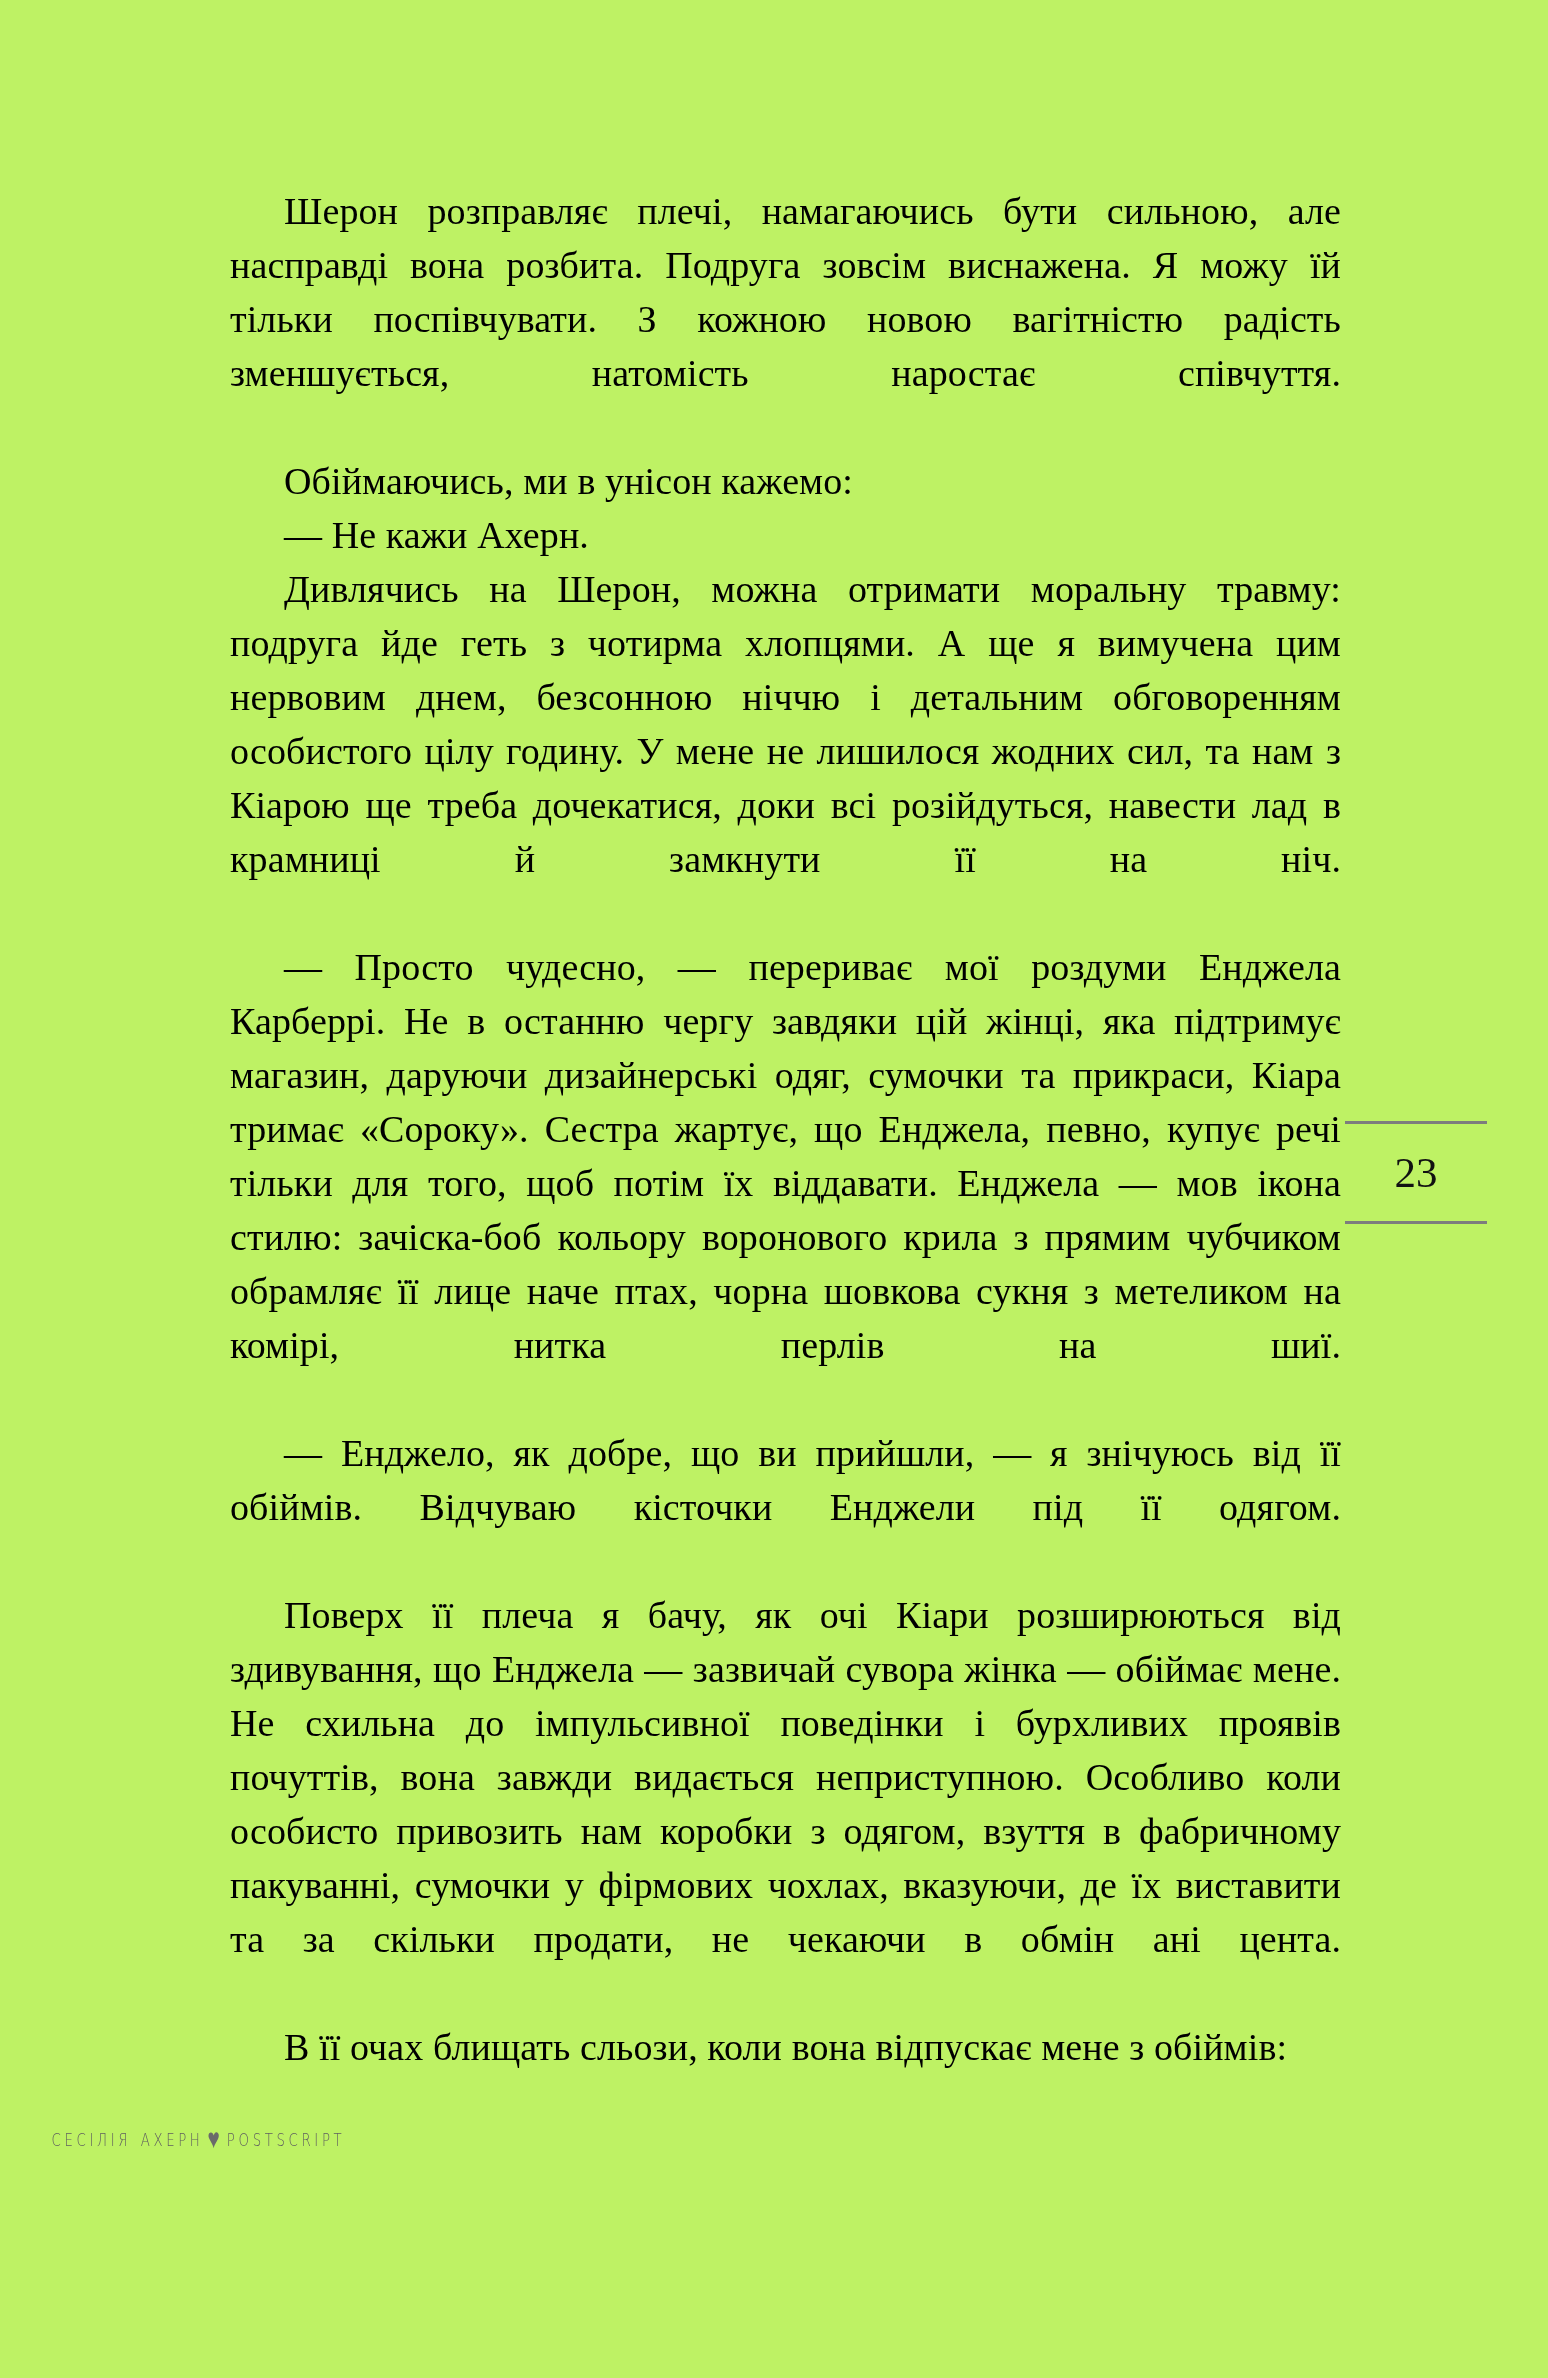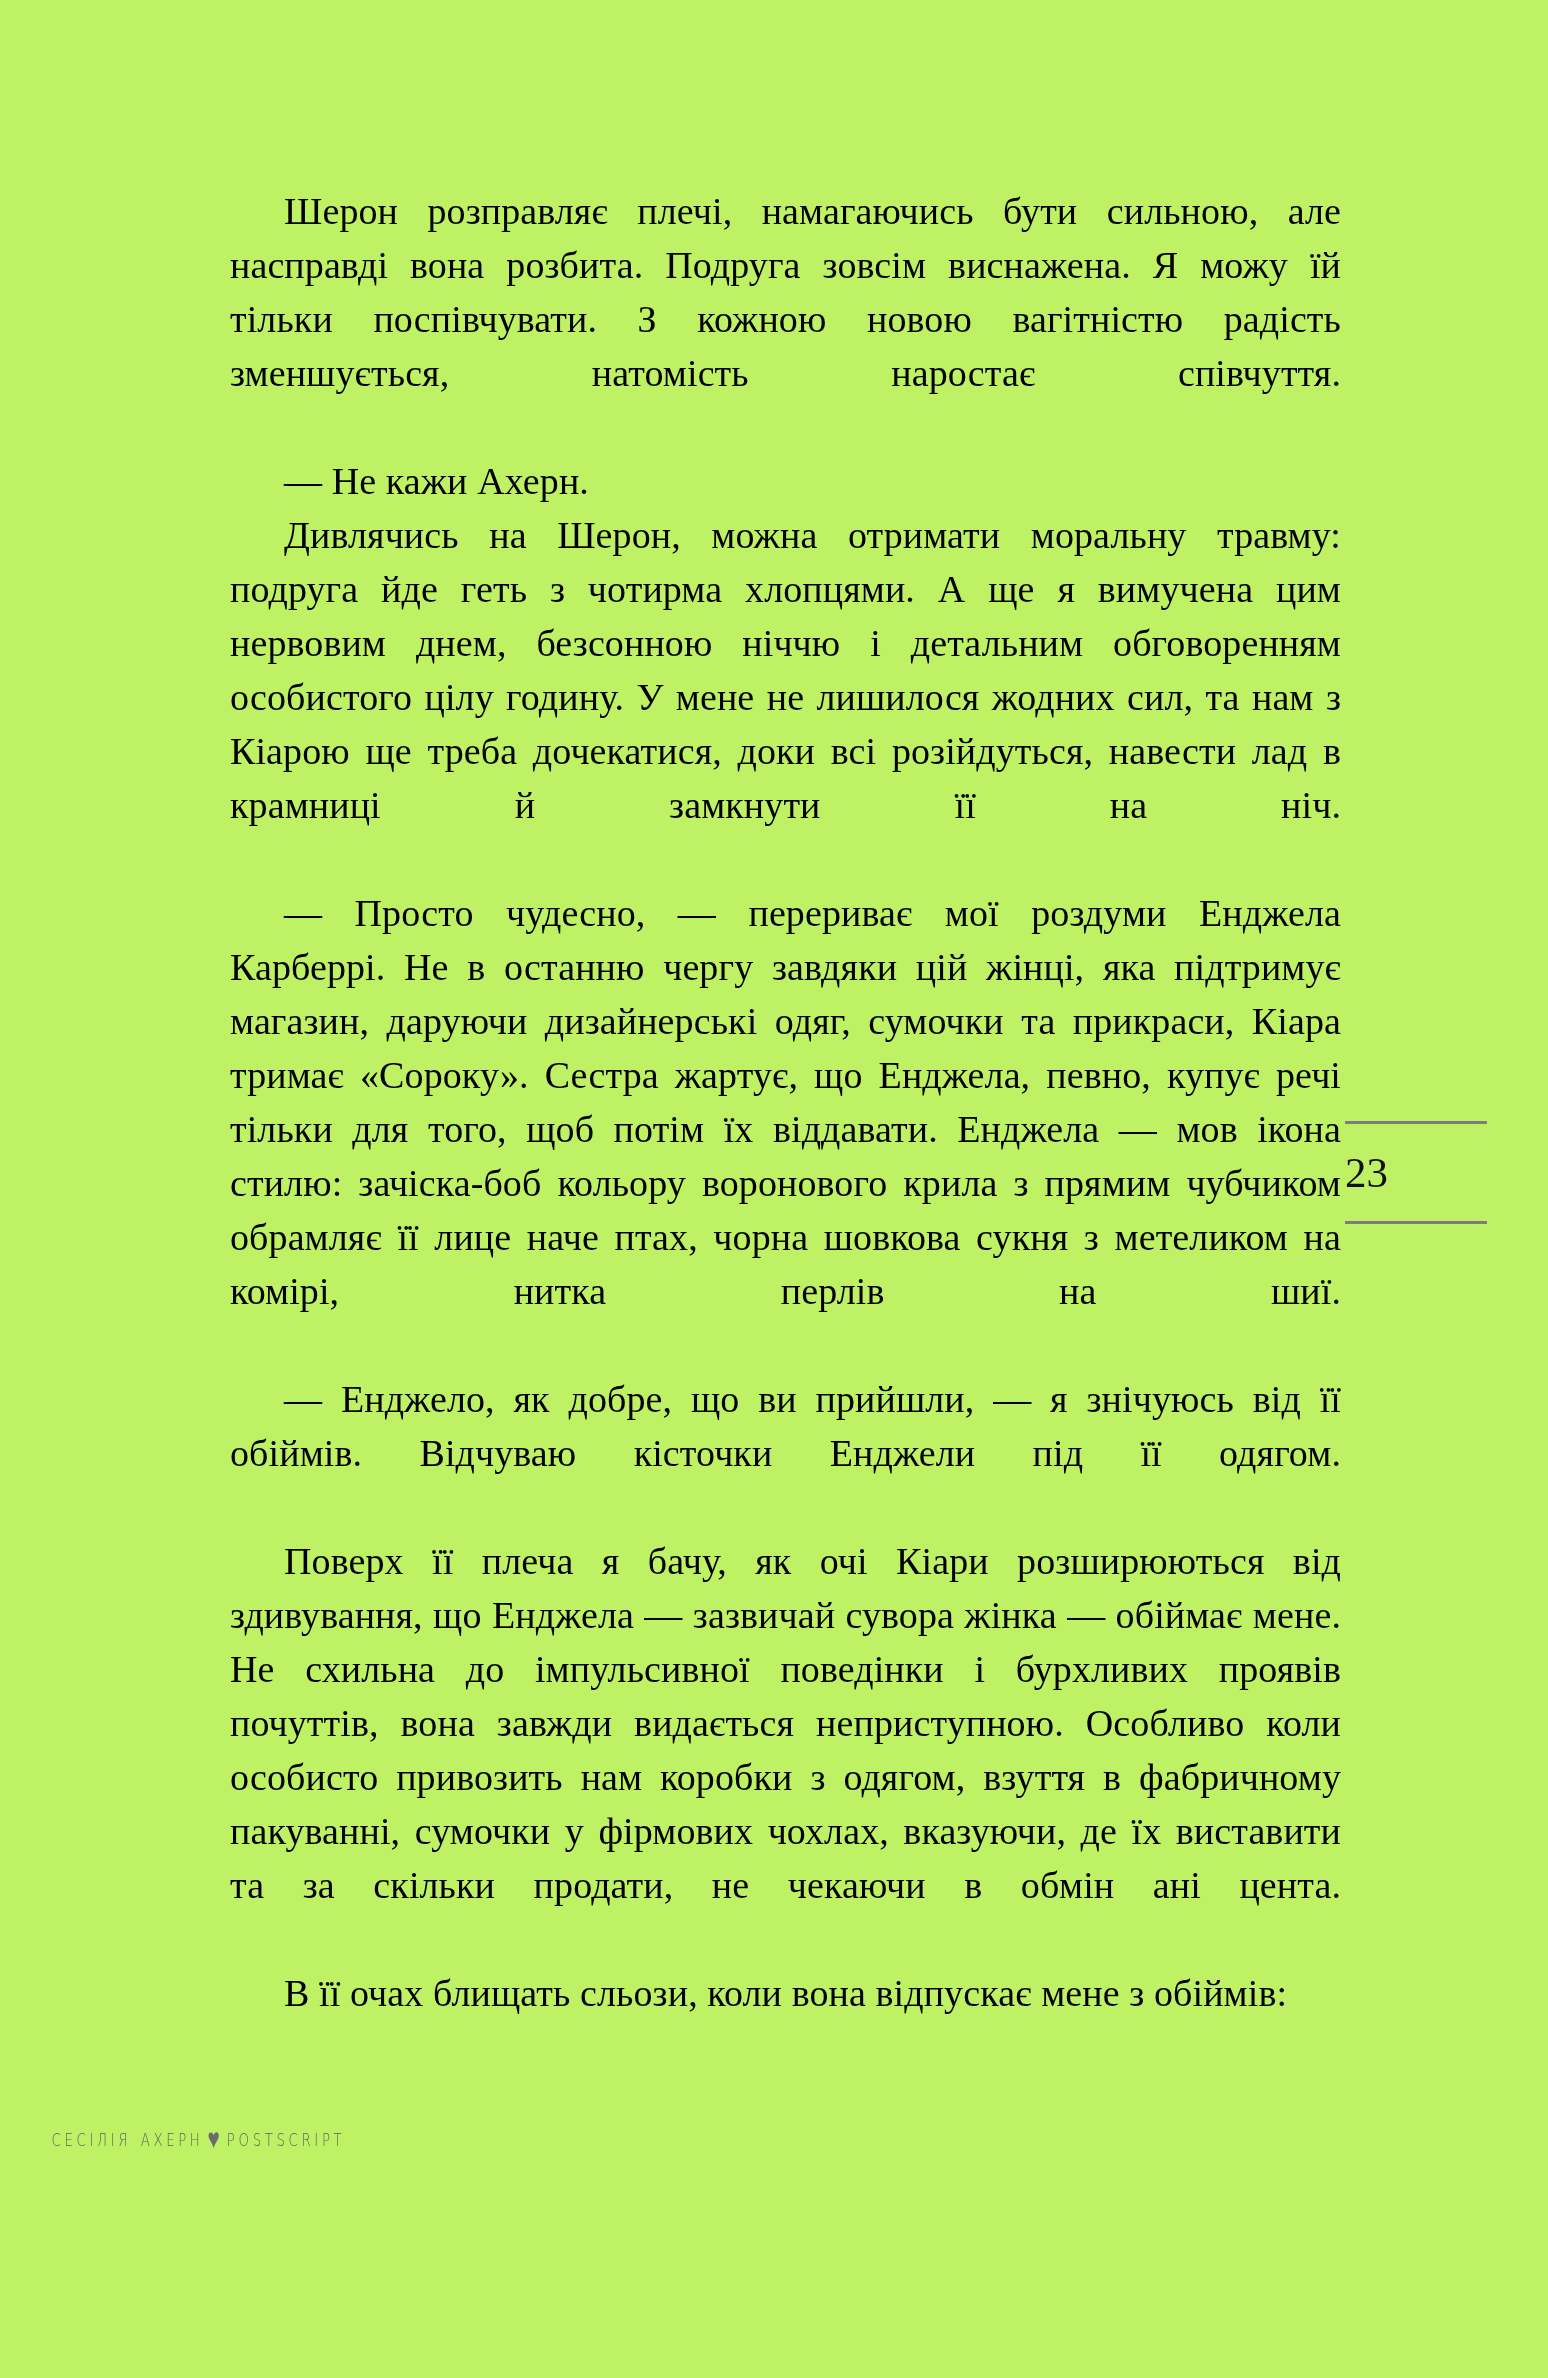--- a/index.html
+++ b/index.html
@@ -49,20 +49,21 @@
     width: 100%;
   }
   .para.nostretch::after { content: none; }
 
   
   .folio {
     position: absolute;
     right: 62px;
     top: 1121px;
     width: 142px;
+    text-align: center;
   }
   .folio .rule {
     width: 100%;
     height: 2.8px;
     background: #7d7d7d;
   }
   .folio .num {
     font-size: 43px;
     line-height: 97px;
     color: #111111;
@@ -109,20 +110,21 @@
     margin: 0 9.4px 0 5.6px;
   }
 </style>
 </head>
 <body>
 
 <div class="page">
 
   <div class="textblock">
     <p class="para">Шерон розправляє плечі, намагаючись бути силь­ною, але насправді вона розбита. Подруга зовсім висна­жена. Я можу їй тільки поспівчувати. З кожною новою вагітністю радість зменшується, натомість наростає співчуття.</p>
+    <p class="para nostretch">Обіймаючись, ми в унісон кажемо:</p>
     <p class="para nostretch">— Не кажи Ахерн.</p>
     <p class="para">Дивлячись на Шерон, можна отримати моральну травму: подруга йде геть з чотирма хлопцями. А ще я вимучена цим нервовим днем, безсонною ніччю і де­тальним обговоренням особистого цілу годину. У мене не лишилося жодних сил, та нам з Кіарою ще треба до­чекатися, доки всі розійдуться, навести лад в крамниці й замкнути її на ніч.</p>
     <p class="para">— Просто чудесно, — перериває мої роздуми Ен­джела Карберрі. Не в останню чергу завдяки цій жінці, яка підтримує магазин, даруючи дизайнерські одяг, сумочки та прикраси, Кіара тримає «Сороку». Сестра жартує, що Енджела, певно, купує речі тільки для того, щоб потім їх віддавати. Енджела — мов ікона стилю: зачіска-боб кольору воронового крила з прямим чубчи­ком обрамляє її лице наче птах, чорна шовкова сукня з метеликом на комірі, нитка перлів на шиї.</p>
     <p class="para">— Енджело, як добре, що ви прийшли, — я знічуюсь від її обіймів. Відчуваю кісточки Енджели під її одягом.</p>
     <p class="para">Поверх її плеча я бачу, як очі Кіари розширюються від здивування, що Енджела — зазвичай сувора жінка — обіймає мене. Не схильна до імпульсивної поведінки і бурхливих проявів почуттів, вона завжди видається неприступною. Особливо коли особисто привозить нам коробки з одягом, взуття в фабричному пакуванні, су­мочки у фірмових чохлах, вказуючи, де їх виставити та за скільки продати, не чекаючи в обмін ані цента.</p>
     <p class="para nostretch">В її очах блищать сльози, коли вона відпускає мене з обіймів:</p>
   </div>
 
   <div class="folio">
     <div class="rule"></div>

